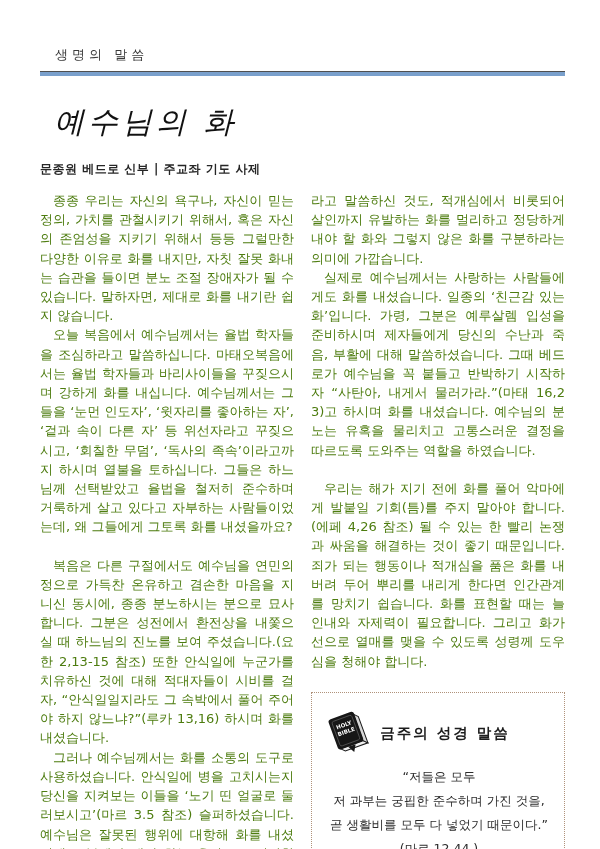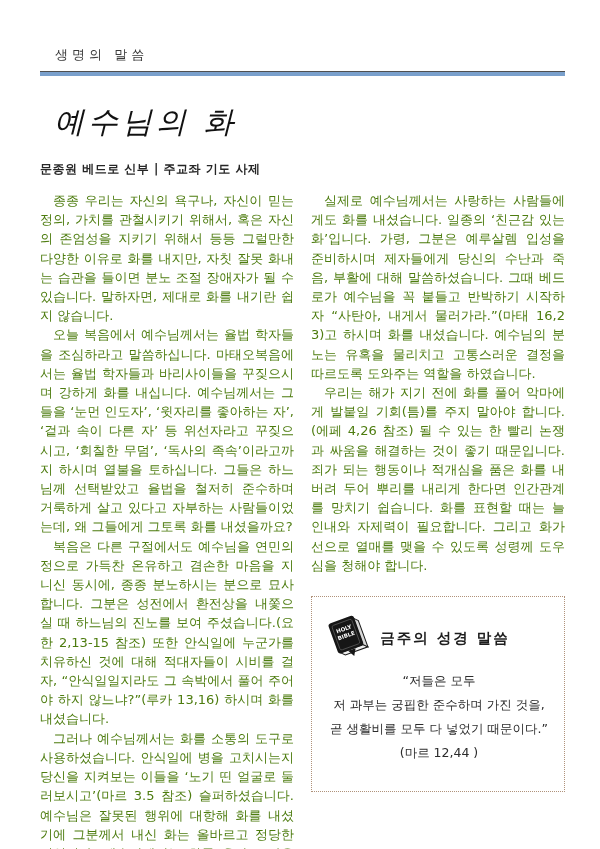--- a/index.html
+++ b/index.html
@@ -55,21 +55,21 @@
   .col { flex: 1 1 0; min-width: 0; }
   .col p {
     font-size: 13px;
     line-height: 19.2px;
     text-align: justify;
     word-break: break-all;
     color: #4d7c0f;
     text-indent: 1em;
   }
   .col p.no-indent { text-indent: 0; }
-  .col p.gap { }
+  .col p.gap { margin-top: 19px; }
   
   .verse-box {
     margin-top: 21px;
     border: 1px dotted #b0927a;
     padding: 14px 8px 26px 10px;
   }
   .verse-head {
     display: flex;
     align-items: center;
   }
@@ -105,20 +105,21 @@
 
   <div class="columns">
     <div class="col">
       <p>종종 우리는 자신의 욕구나, 자신이 믿는 정의, 가치를 관철시키기 위해서, 혹은 자신의 존엄성을 지키기 위해서 등등 그럴만한 다양한 이유로 화를 내지만, 자칫 잘못 화내는 습관을 들이면 분노 조절 장애자가 될 수 있습니다. 말하자면, 제대로 화를 내기란 쉽지 않습니다.</p>
       <p>오늘 복음에서 예수님께서는 율법 학자들을 조심하라고 말씀하십니다. 마태오복음에서는 율법 학자들과 바리사이들을 꾸짖으시며 강하게 화를 내십니다. 예수님께서는 그들을 ‘눈먼 인도자’, ‘윗자리를 좋아하는 자’, ‘겉과 속이 다른 자’ 등 위선자라고 꾸짖으시고, ‘회칠한 무덤’, ‘독사의 족속’이라고까지 하시며 열불을 토하십니다. 그들은 하느님께 선택받았고 율법을 철저히 준수하며 거룩하게 살고 있다고 자부하는 사람들이었는데, 왜 그들에게 그토록 화를 내셨을까요?</p>
       <p class="gap">복음은 다른 구절에서도 예수님을 연민의 정으로 가득찬 온유하고 겸손한 마음을 지니신 동시에, 종종 분노하시는 분으로 묘사합니다. 그분은 성전에서 환전상을 내쫓으실 때 하느님의 진노를 보여 주셨습니다.(요한 2,13-15 참조) 또한 안식일에 누군가를 치유하신 것에 대해 적대자들이 시비를 걸자, “안식일일지라도 그 속박에서 풀어 주어야 하지 않느냐?”(루카 13,16) 하시며 화를 내셨습니다.</p>
       <p>그러나 예수님께서는 화를 소통의 도구로 사용하셨습니다. 안식일에 병을 고치시는지 당신을 지켜보는 이들을 ‘노기 띤 얼굴로 둘러보시고’(마르 3.5 참조) 슬퍼하셨습니다. 예수님은 잘못된 행위에 대항해 화를 내셨기에 그분께서 내신 화는 올바르고  정당한 것입니다. 예수님께서는 화를 올바로 사용하라고 하셨지, 금하지는 않으셨습니다. “자기 형제에게 성을 내는 자는 누구나 재판에 넘겨질 것이다.”(마태 5.22)</p>
     </div>
 
     <div class="col">
+      <p class="no-indent">라고 말씀하신 것도, 적개심에서 비롯되어 살인까지 유발하는 화를 멀리하고 정당하게 내야 할 화와 그렇지 않은 화를 구분하라는 의미에 가깝습니다.</p>
       <p>실제로 예수님께서는 사랑하는 사람들에게도 화를 내셨습니다. 일종의 ‘친근감 있는 화’입니다. 가령, 그분은 예루살렘 입성을 준비하시며 제자들에게 당신의 수난과 죽음, 부활에 대해 말씀하셨습니다. 그때 베드로가 예수님을 꼭 붙들고 반박하기 시작하자 “사탄아, 내게서 물러가라.”(마태 16,23)고 하시며 화를 내셨습니다. 예수님의 분노는 유혹을 물리치고 고통스러운 결정을 따르도록 도와주는 역할을 하였습니다.</p>
       <p class="gap">우리는 해가 지기 전에 화를 풀어 악마에게 발붙일 기회(틈)를 주지 말아야 합니다.(에페 4,26 참조) 될 수 있는 한 빨리 논쟁과 싸움을 해결하는 것이 좋기 때문입니다. 죄가 되는 행동이나 적개심을 품은 화를 내버려 두어 뿌리를 내리게 한다면 인간관계를 망치기 쉽습니다. 화를 표현할 때는 늘 인내와 자제력이 필요합니다. 그리고 화가 선으로 열매를 맺을 수 있도록 성령께 도우심을 청해야 합니다.</p>
 
       <div class="verse-box">
         <div class="verse-head">
           <span class="icon-wrap">
             <svg width="46" height="50" viewBox="0 0 46 50" aria-hidden="true">
               <g transform="rotate(-20 23 25)">
                 <path d="M10 38 L34 38 L38 42 L14 42 Z" fill="#f0f0f0" stroke="#1a1a1a" stroke-width="1"></path>
                 <path d="M34 10 L38 14 L38 42 L34 38 Z" fill="#d8d8d8" stroke="#1a1a1a" stroke-width="1"></path>

